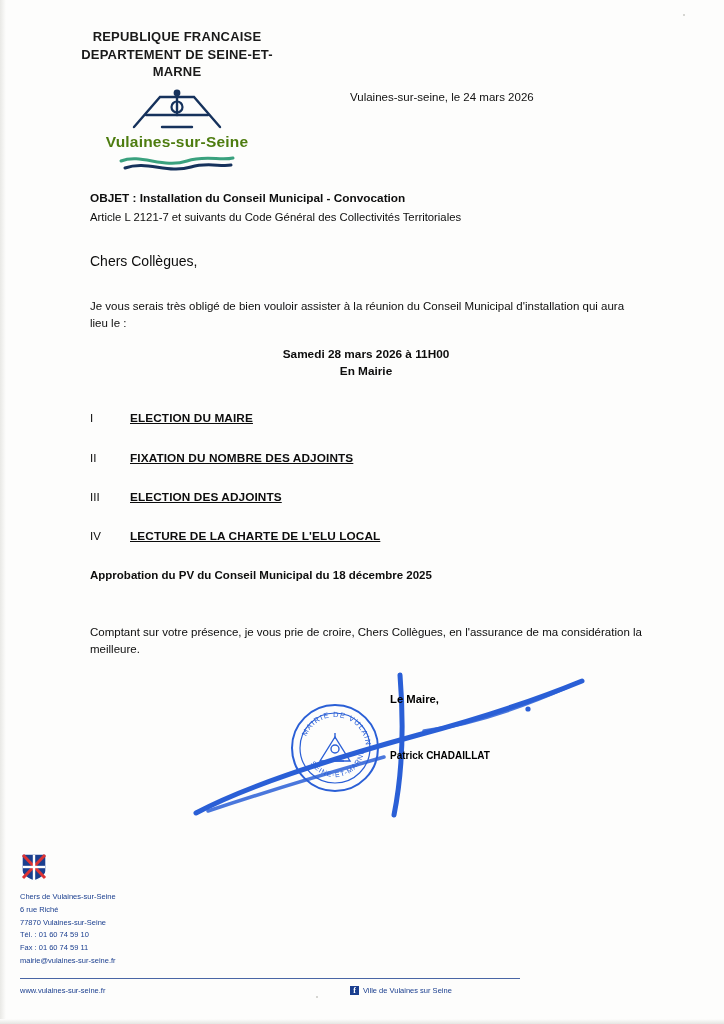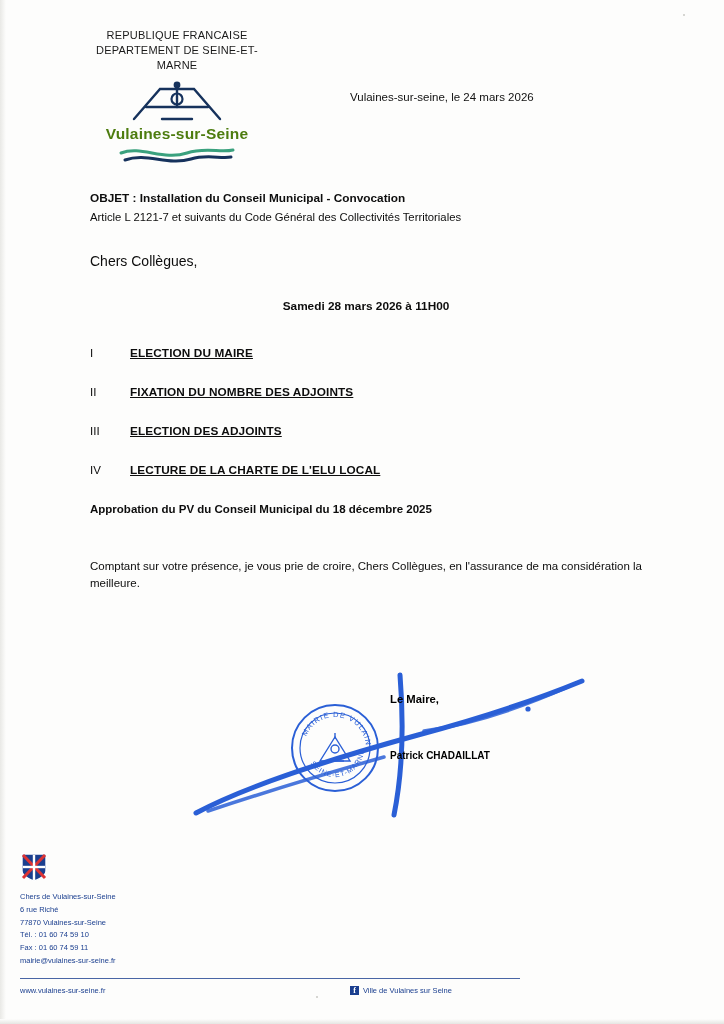--- a/index.html
+++ b/index.html
@@ -38,22 +38,22 @@
 
   
   .header-block {
     position: absolute;
     left: 62px;
     top: 28px;
     width: 230px;
     text-align: center;
   }
   .rep-line {
-    font-size: 11px;
-    font-weight: normal;
+    font-size: 13px;
+    font-weight: bold;
     letter-spacing: 0.2px;
     line-height: 1.35;
     color: #1a1a1a;
     text-transform: uppercase;
   }
   .crest {
     margin: 4px auto 0;
     width: 110px;
     height: 46px;
     position: relative;
@@ -287,23 +287,25 @@
   </div>
 
   <div class="date-line">Vulaines-sur-seine, le 24 mars 2026</div>
 
   <div class="body-text">
     <p class="objet">OBJET : Installation du Conseil Municipal - Convocation</p>
     <p class="article">Article L 2121-7 et suivants du Code Général des Collectivités Territoriales</p>
 
     <p class="salutation">Chers Collègues,</p>
 
+    <p class="para">Je vous serais très obligé de bien vouloir assister à la réunion du Conseil Municipal d'installation qui aura lieu le :</p>
 
     <div class="meeting">
       <div>Samedi 28 mars 2026 à 11H00</div>
+      <div>En Mairie</div>
     </div>
 
 
     <ul class="agenda-list">
       <li class="agenda-item">
         <span class="agenda-num">I</span>
         <span class="agenda-label">ELECTION DU MAIRE</span>
       </li>
       <li class="agenda-item">
         <span class="agenda-num">II</span>

